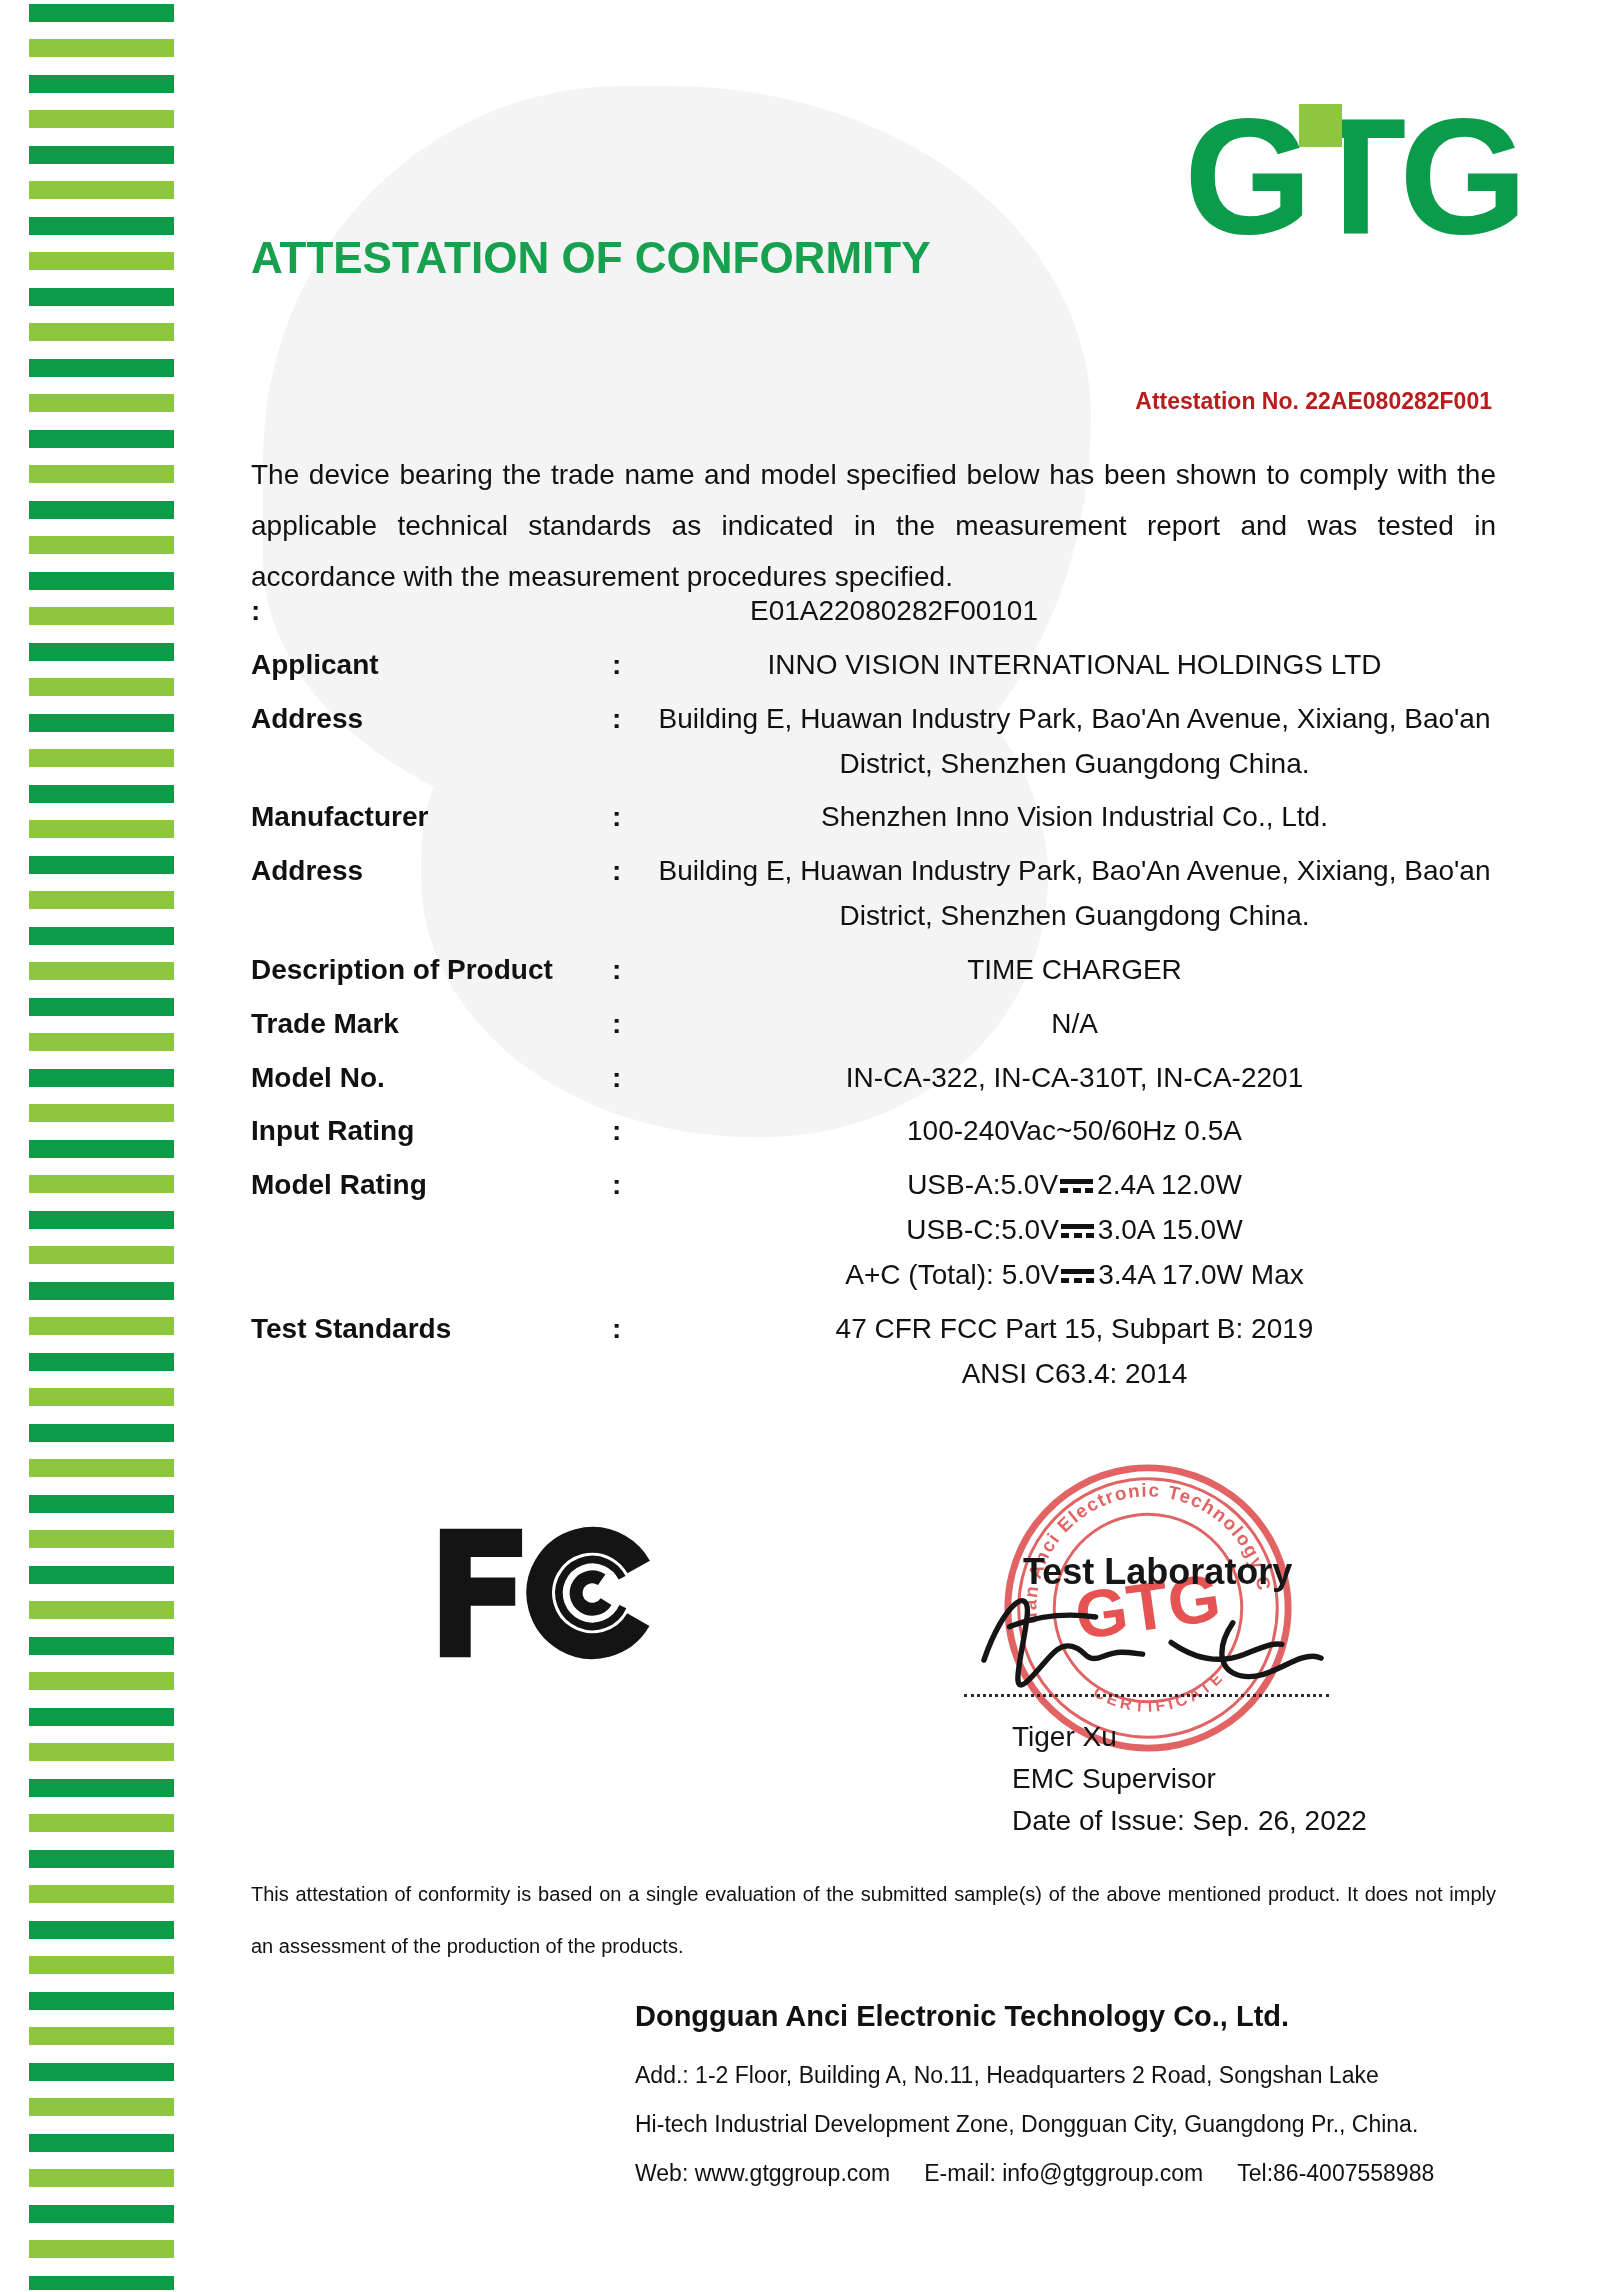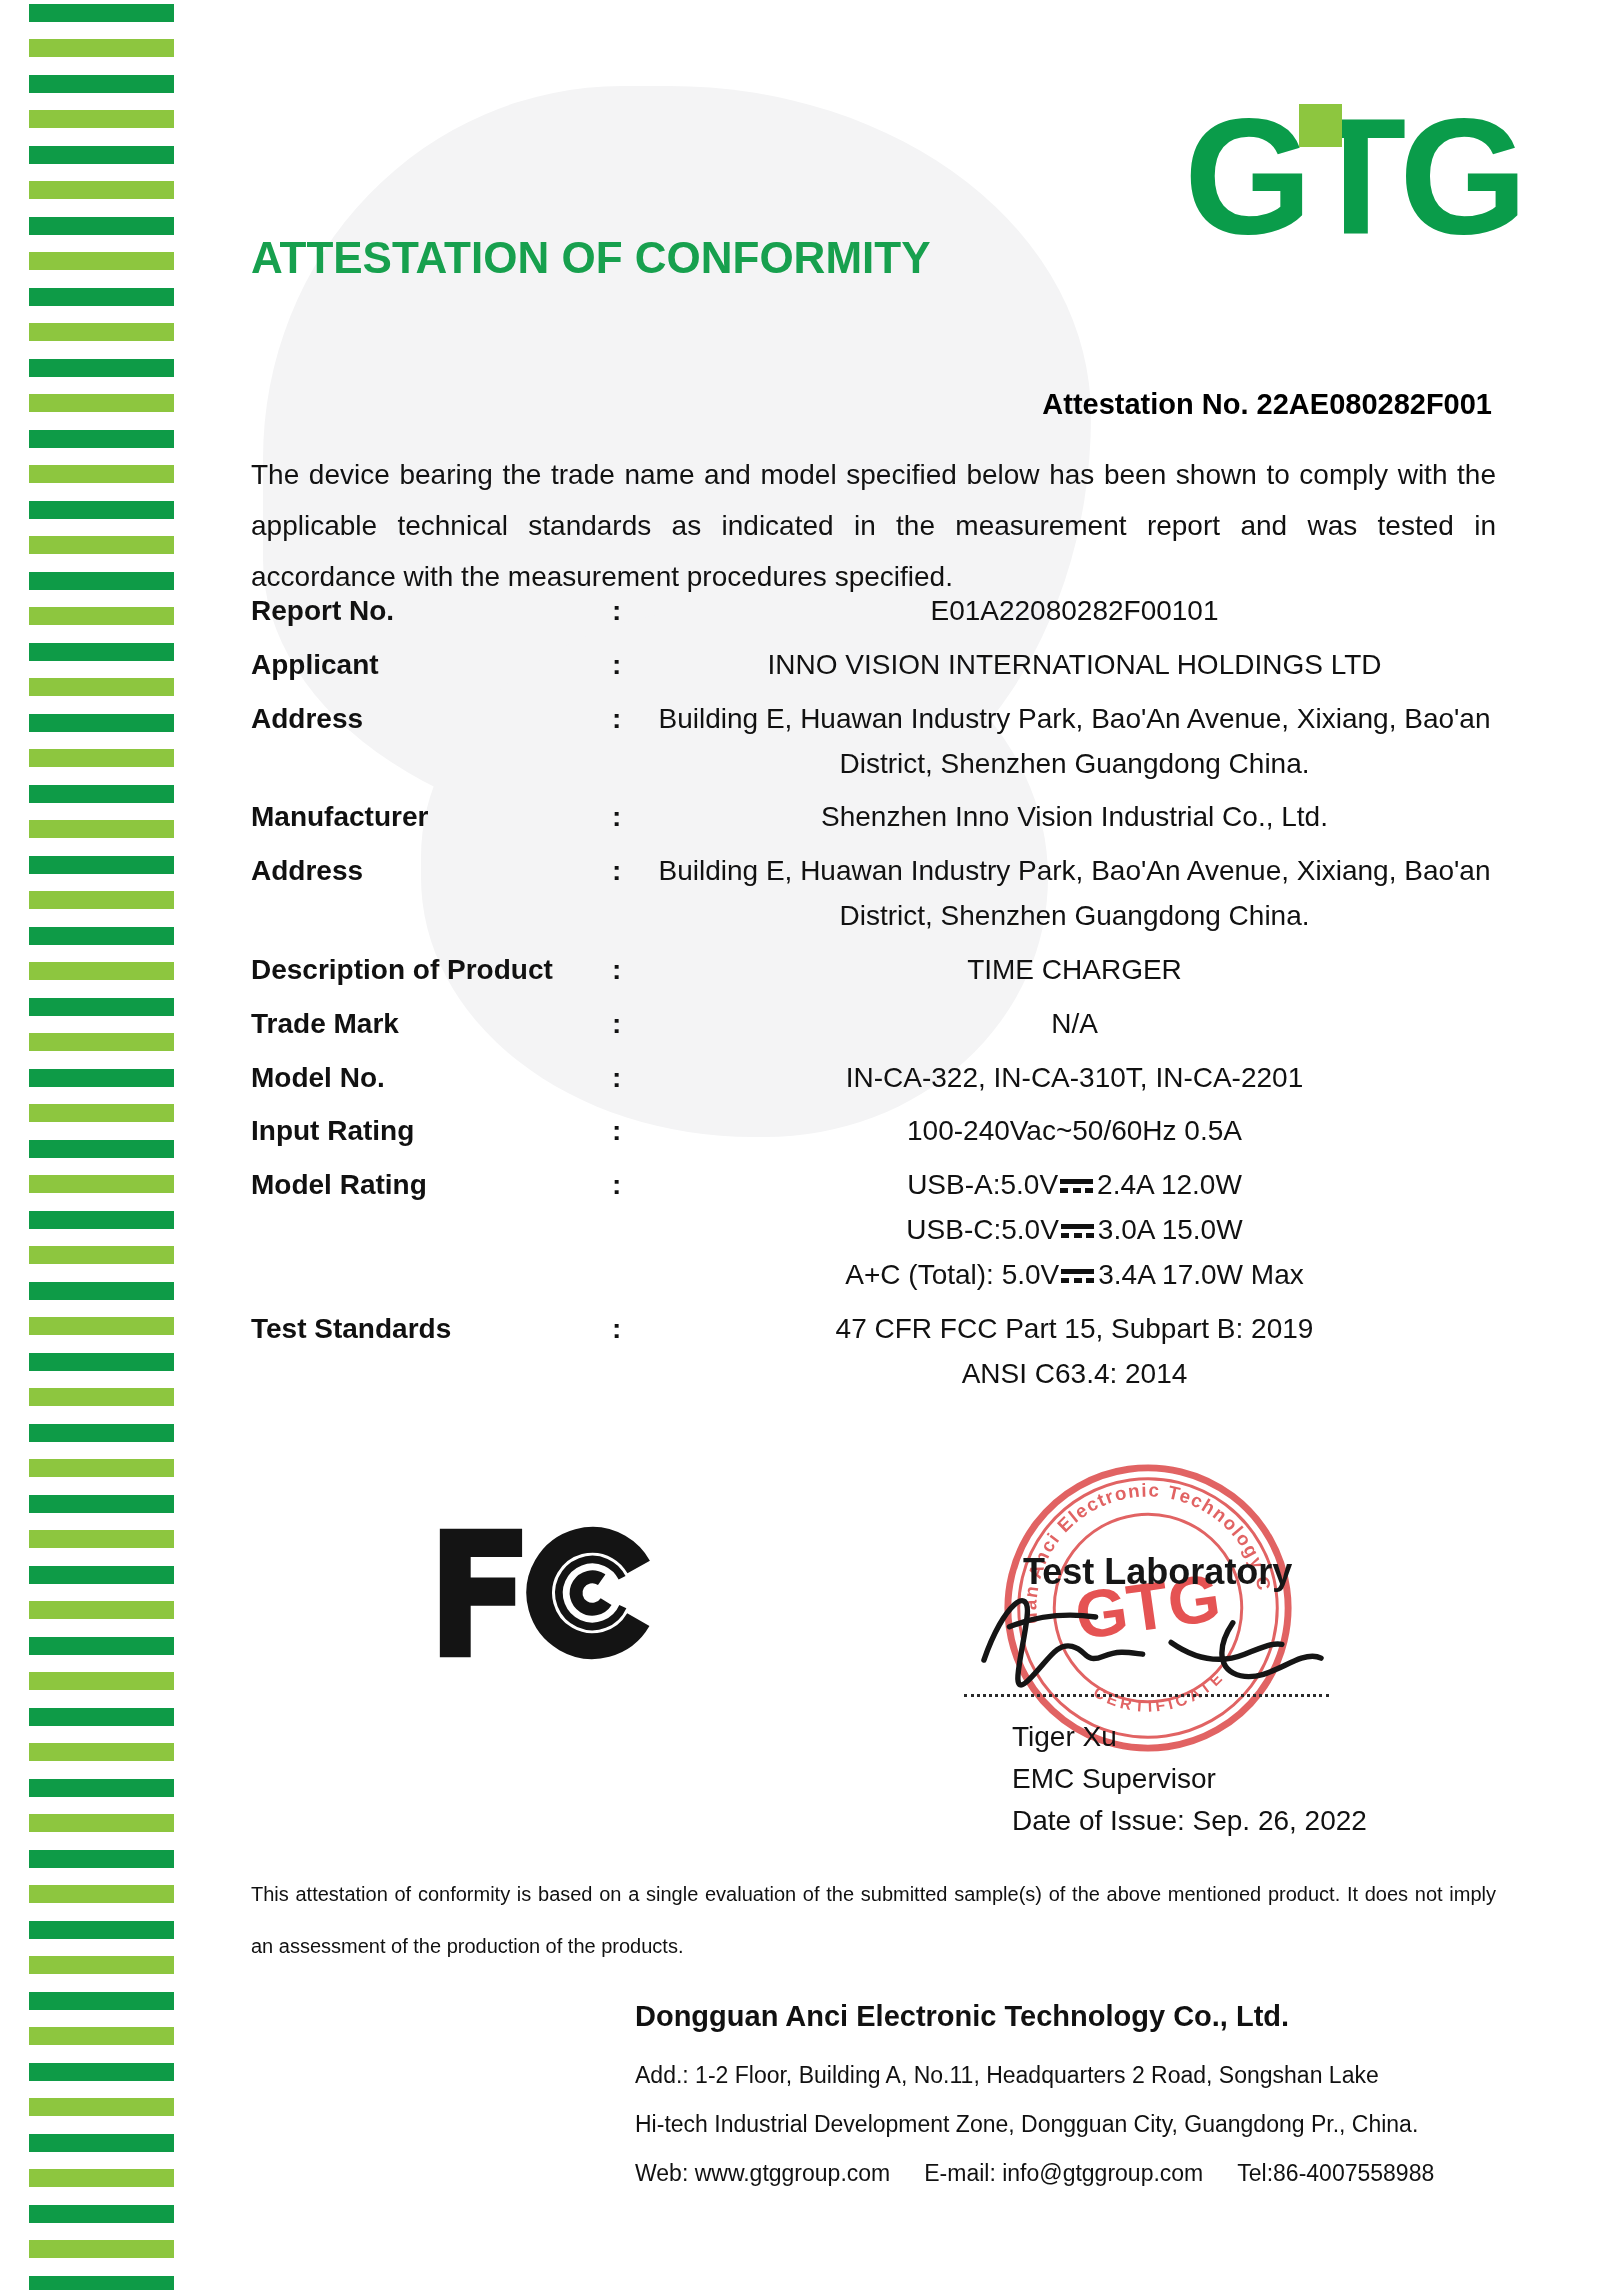--- a/index.html
+++ b/index.html
@@ -28,21 +28,21 @@
   
   .logo { position:absolute; top:78px; right:143px; width:294px; height:206px; }
   .logo-text {
     font-size:165px; font-weight:bold; letter-spacing:-6.9px; line-height:196px;
     color:#0a9c4a;
   }
   .logo-dot { position:absolute; left:115px; top:25.5px; width:43px; height:43px; background:#8dc63f; }
 
   .title { position:absolute; left:251px; top:233px; font-size:44px; font-weight:bold; color:#17a04e; letter-spacing:0px; }
 
-  .attno { position:absolute; right:129px; top:388px; font-size:29px; font-weight:bold; color:#000000; }
+  .attno { position:absolute; right:129px; top:388px; font-size:23px; font-weight:bold; color:#b91c1c; }
 
   .intro { position:absolute; left:251px; top:449px; width:1245px; font-size:28px; line-height:51px; text-align:justify; }
 
   .fields { position:absolute; left:251px; top:588px; width:1247px; }
   .frow { display:flex; margin-bottom:8.8px; font-size:28px; line-height:45px; }
   .frow .lab { flex:none; width:361px; font-weight:bold; }
   .frow .colon { flex:none; width:39px; font-weight:bold; }
   .frow .val { flex:1; white-space:pre-line;text-align:center; }
 
   
@@ -92,21 +92,20 @@
     </div>
 
     <div class="title">ATTESTATION OF CONFORMITY</div>
 
     <div class="attno">Attestation No. 22AE080282F001</div>
 
     <div class="intro">The device bearing the trade name and model specified below has been shown to comply with the applicable technical standards as indicated in the measurement report and was tested in accordance with the measurement procedures specified.</div>
 
     <div class="fields">
       <div class="frow">
-        <span class="lab">Report No.</span>
           <span class="colon">:</span>
           <span class="val">E01A22080282F00101</span>
       </div>
       <div class="frow">
         <span class="lab">Applicant</span>
           <span class="colon">:</span>
           <span class="val">INNO VISION INTERNATIONAL HOLDINGS LTD</span>
       </div>
       <div class="frow">
         <span class="lab">Address</span>

